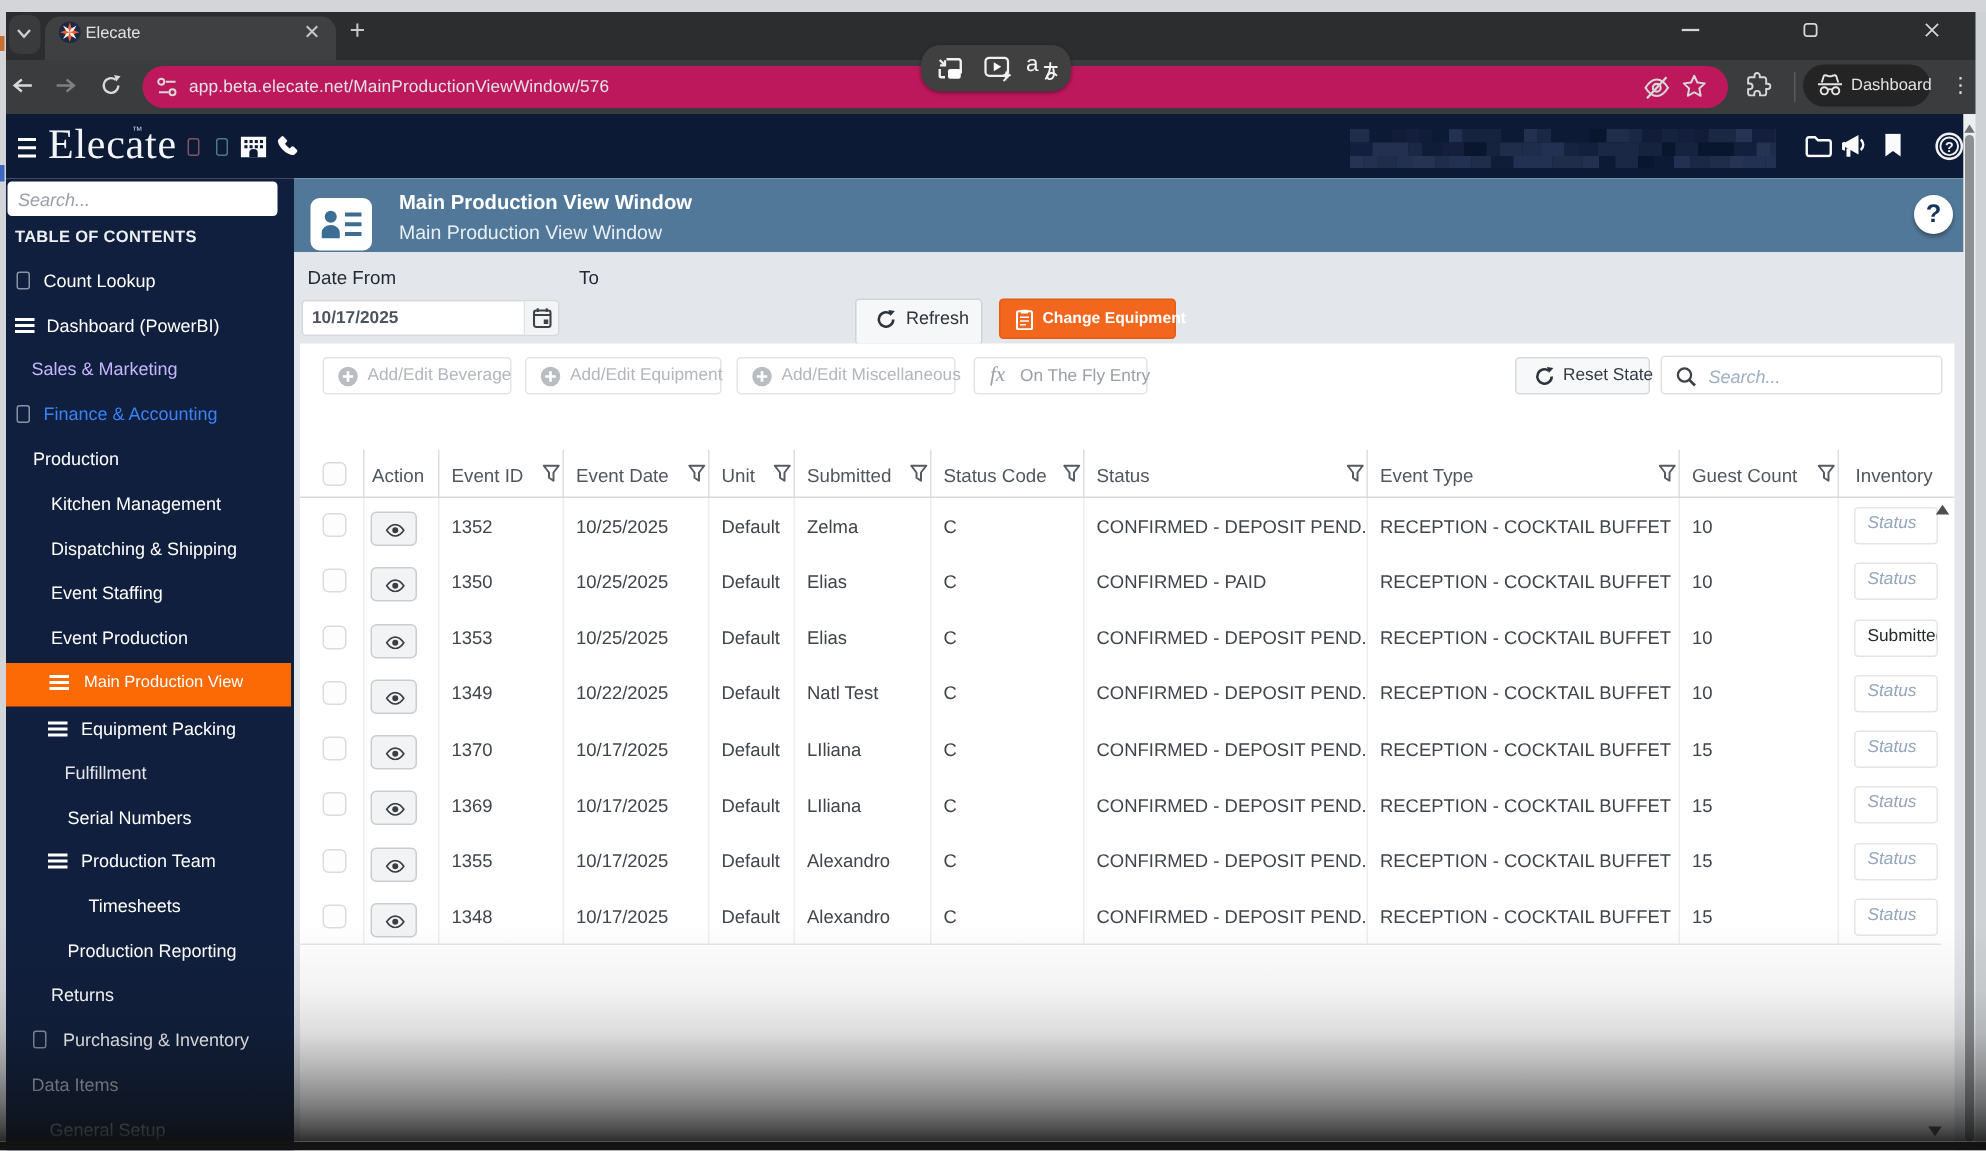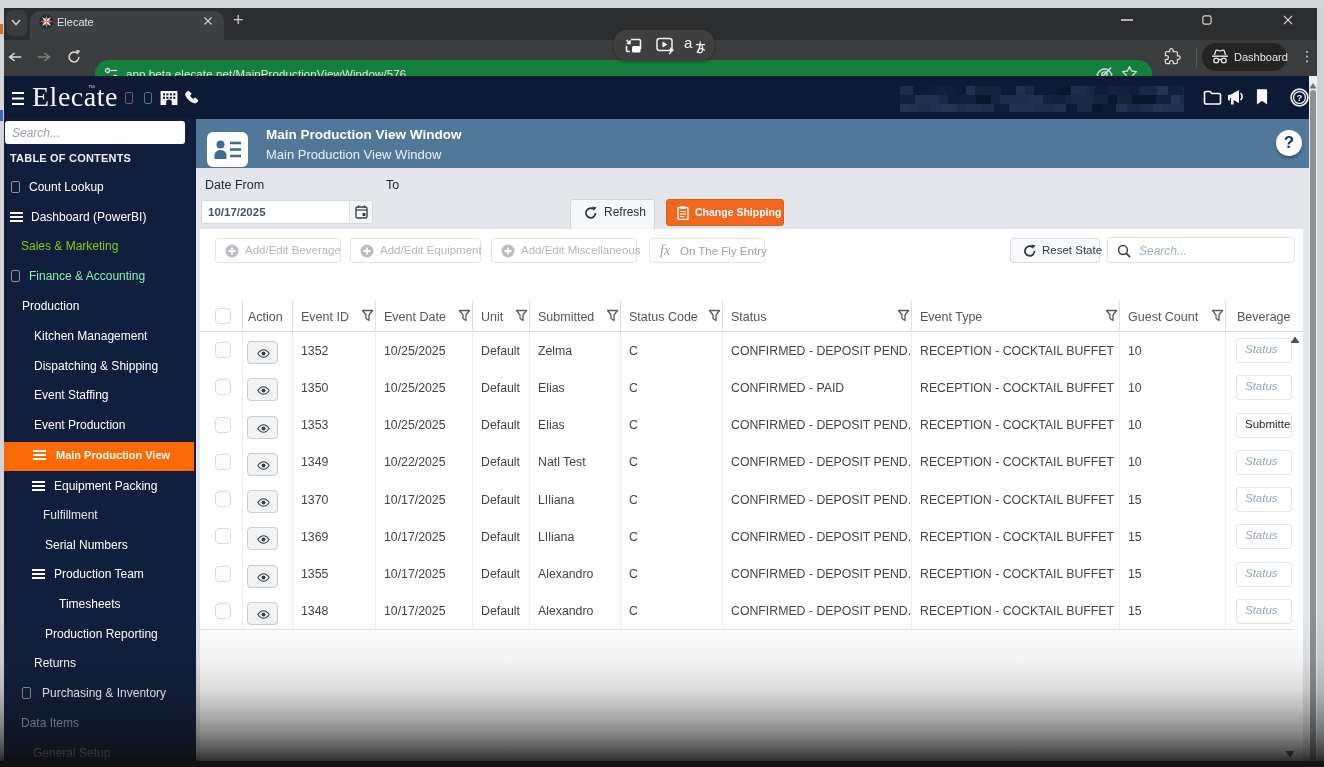--- a/index.html
+++ b/index.html
@@ -9,21 +9,21 @@
 
   
   #tabstrip { left:4px; top:8px; width:1313px; height:32px; background:#2c2d2f; }
   #toolbar  { left:4px; top:40px; width:1313px; height:36px; background:#3b3c3e; }
   #tsearch  { left:2px; top:2px; width:21px; height:26px; background:#3a3b3d; border-radius:7px; }
   #tab { left:26px; top:3px; width:194px; height:29px; background:#3f4042; border-radius:10px 10px 0 0; }
   .tabtxt { left:27px; top:5px; color:#dfe1e4; font-size:11px; }
   #newtab { left:229px; top:2px; color:#c8c8c8; font-size:18px; font-weight:300; }
 
   
-  #urlpill { left:91px; top:20px; width:1057px; height:28px; background:#15803d; border-radius:14px; }
+  #urlpill { left:91px; top:4px; width:1057px; height:28px; background:#be185d; border-radius:14px; }
   #urltxt { left:31px; top:7.5px; color:#e2e4e7; font-size:11.5px; letter-spacing:.1px; }
 
   #incog { left:1198px; top:3px; width:85px; height:28px; background:#242424; border-radius:14px; color:#e4e4e4; font-size:11px; }
 
   
   #ovpill { left:614px; top:30px; width:100px; height:31px; background:#404040; border-radius:13px; box-shadow:0 1px 3px rgba(0,0,0,.4); }
 
   
   #appbar { left:4px; top:76px; width:1305px; height:43px; background:#0c1a36; }
   #sidebar { left:4px; top:119px; width:192px; height:648px; background:#101f3d; }
@@ -302,29 +302,29 @@
 </div>
 
 <div id="sidebar" class="abs">
   <div class="abs" style="left:1px;top:2px;width:180px;height:23px;background:#fff;border-radius:3px;color:#9aa0a8;font-style:italic;font-size:12px;padding:5px 0 0 7px">Search...</div>
   <div class="abs" style="left:6px;top:33px;color:#eceef2;font-size:11px;font-weight:bold;letter-spacing:.2px">TABLE OF CONTENTS</div>
   <div class="abs" style="left:0;top:323px;width:190px;height:29px;background:#fb6a04"></div>
   <div class="si" style="left:25px;top:61px;color:#ffffff">Count Lookup</div>
   <div class="sq" style="left:7px;top:62px"></div>
   <div class="si" style="left:27px;top:91px;color:#ffffff">Dashboard (PowerBI)</div>
   <div class="abs" style="left:6px;top:93px;width:13px;height:2px;background:#fff;box-shadow:0 4px 0 #fff, 0 8px 0 #fff"></div>
-  <div class="si" style="left:17px;top:120px;color:#84cc16">Sales &amp; Marketing</div>
-  <div class="si" style="left:25px;top:150px;color:#86efac">Finance &amp; Accounting</div>
+  <div class="si" style="left:17px;top:120px;color:#c4b5fd">Sales &amp; Marketing</div>
+  <div class="si" style="left:25px;top:150px;color:#3b82f6">Finance &amp; Accounting</div>
   <div class="sq" style="left:7px;top:151px"></div>
   <div class="si" style="left:18px;top:180px;color:#ffffff">Production</div>
   <div class="si" style="left:30px;top:210px;color:#ffffff">Kitchen Management</div>
   <div class="si" style="left:30px;top:240px;color:#ffffff">Dispatching &amp; Shipping</div>
   <div class="si" style="left:30px;top:269px;color:#ffffff">Event Staffing</div>
   <div class="si" style="left:30px;top:299px;color:#ffffff">Event Production</div>
-  <div class="si" style="left:52px;top:330px;color:#fff;font-weight:bold;font-size:11px">Main Production View</div>
+  <div class="si" style="left:52px;top:330px;color:#fff;font-weight:normal;font-size:11px">Main Production View</div>
   <div class="abs" style="left:29px;top:331px;width:13px;height:2px;background:#fff;box-shadow:0 4px 0 #fff, 0 8px 0 #fff"></div>
   <div class="si" style="left:50px;top:360px;color:#ffffff">Equipment Packing</div>
   <div class="abs" style="left:28px;top:362px;width:13px;height:2px;background:#fff;box-shadow:0 4px 0 #fff, 0 8px 0 #fff"></div>
   <div class="si" style="left:39px;top:389px;color:#e5e5e5">Fulfillment</div>
   <div class="si" style="left:41px;top:419px;color:#ffffff">Serial Numbers</div>
   <div class="si" style="left:50px;top:448px;color:#ffffff">Production Team</div>
   <div class="abs" style="left:28px;top:450px;width:13px;height:2px;background:#fff;box-shadow:0 4px 0 #fff, 0 8px 0 #fff"></div>
   <div class="si" style="left:55px;top:478px;color:#ffffff">Timesheets</div>
   <div class="si" style="left:41px;top:508px;color:#ffffff">Production Reporting</div>
   <div class="si" style="left:30px;top:537px;color:#ffffff">Returns</div>
@@ -371,21 +371,21 @@
         <polygon points="8.3,0.6 12.6,1.4 9.6,4.7" fill="#2b333c"></polygon>
       </svg>
       <span style="position:absolute;left:33px;top:5px">Refresh</span>
     </div>
   <div id="chgreq" class="abs">
       <svg style="position:absolute;left:10px;top:6px" width="12" height="14" viewBox="0 0 12 14">
         <rect x="1" y="1.5" width="10" height="12" rx="1" fill="none" stroke="#fff" stroke-width="1.4"></rect>
         <rect x="3.5" y="0.5" width="5" height="2.5" rx="0.8" fill="#fff"></rect>
         <path d="M3 5.5 h6 M3 8 h6 M3 10.5 h4" stroke="#fff" stroke-width="1.1"></path>
       </svg>
-      <span style="position:absolute;left:28px;top:6px">Change Shipping</span>
+      <span style="position:absolute;left:28px;top:6px">Change Equipment</span>
     </div>
 
   <div id="panel" class="abs">
     <div class="tbtn" style="left:15px;width:126px">
         <svg style="position:absolute;left:9px;top:5px" width="14" height="14" viewBox="0 0 14 14">
           <circle cx="7" cy="7" r="6.5" fill="#b9bdc2"></circle>
           <path d="M7 3.5 V10.5 M3.5 7 H10.5" stroke="#fff" stroke-width="1.8"></path>
         </svg>
         <span style="position:absolute;left:29px;top:5px">Add/Edit Beverage</span>
       </div>
@@ -447,21 +447,21 @@
         <path d="M1.5 1.5 H11.5 L8 6 V11.5 L5 9.5 V6 Z" stroke="#555b61" stroke-width="1.3" fill="none" stroke-linejoin="round"></path>
       </svg>
     <div class="hcell" style="top:81px;left:720px">Event Type</div>
     <svg style="position:absolute;left:905px;top:80px;width:13px;height:13px" viewBox="0 0 13 13" class="FN">
         <path d="M1.5 1.5 H11.5 L8 6 V11.5 L5 9.5 V6 Z" stroke="#555b61" stroke-width="1.3" fill="none" stroke-linejoin="round"></path>
       </svg>
     <div class="hcell" style="top:81px;left:928px">Guest Count</div>
     <svg style="position:absolute;left:1011px;top:80px;width:13px;height:13px" viewBox="0 0 13 13" class="FN">
         <path d="M1.5 1.5 H11.5 L8 6 V11.5 L5 9.5 V6 Z" stroke="#555b61" stroke-width="1.3" fill="none" stroke-linejoin="round"></path>
       </svg>
-    <div class="hcell" style="top:81px;left:1037px">Beverage</div>
+    <div class="hcell" style="top:81px;left:1037px">Inventory</div>
     <div class="cbx" style="left:15px;top:79px"></div>
     <div class="abs" style="left:42px;top:71px;width:1px;height:32px;background:#dcdee1"></div>
     <div class="abs" style="left:42px;top:103px;width:1px;height:298px;background:#eceeef"></div>
     <div class="abs" style="left:92px;top:71px;width:1px;height:32px;background:#dcdee1"></div>
     <div class="abs" style="left:92px;top:103px;width:1px;height:298px;background:#eceeef"></div>
     <div class="abs" style="left:175px;top:71px;width:1px;height:32px;background:#dcdee1"></div>
     <div class="abs" style="left:175px;top:103px;width:1px;height:298px;background:#eceeef"></div>
     <div class="abs" style="left:272px;top:71px;width:1px;height:32px;background:#dcdee1"></div>
     <div class="abs" style="left:272px;top:103px;width:1px;height:298px;background:#eceeef"></div>
     <div class="abs" style="left:329px;top:71px;width:1px;height:32px;background:#dcdee1"></div>

